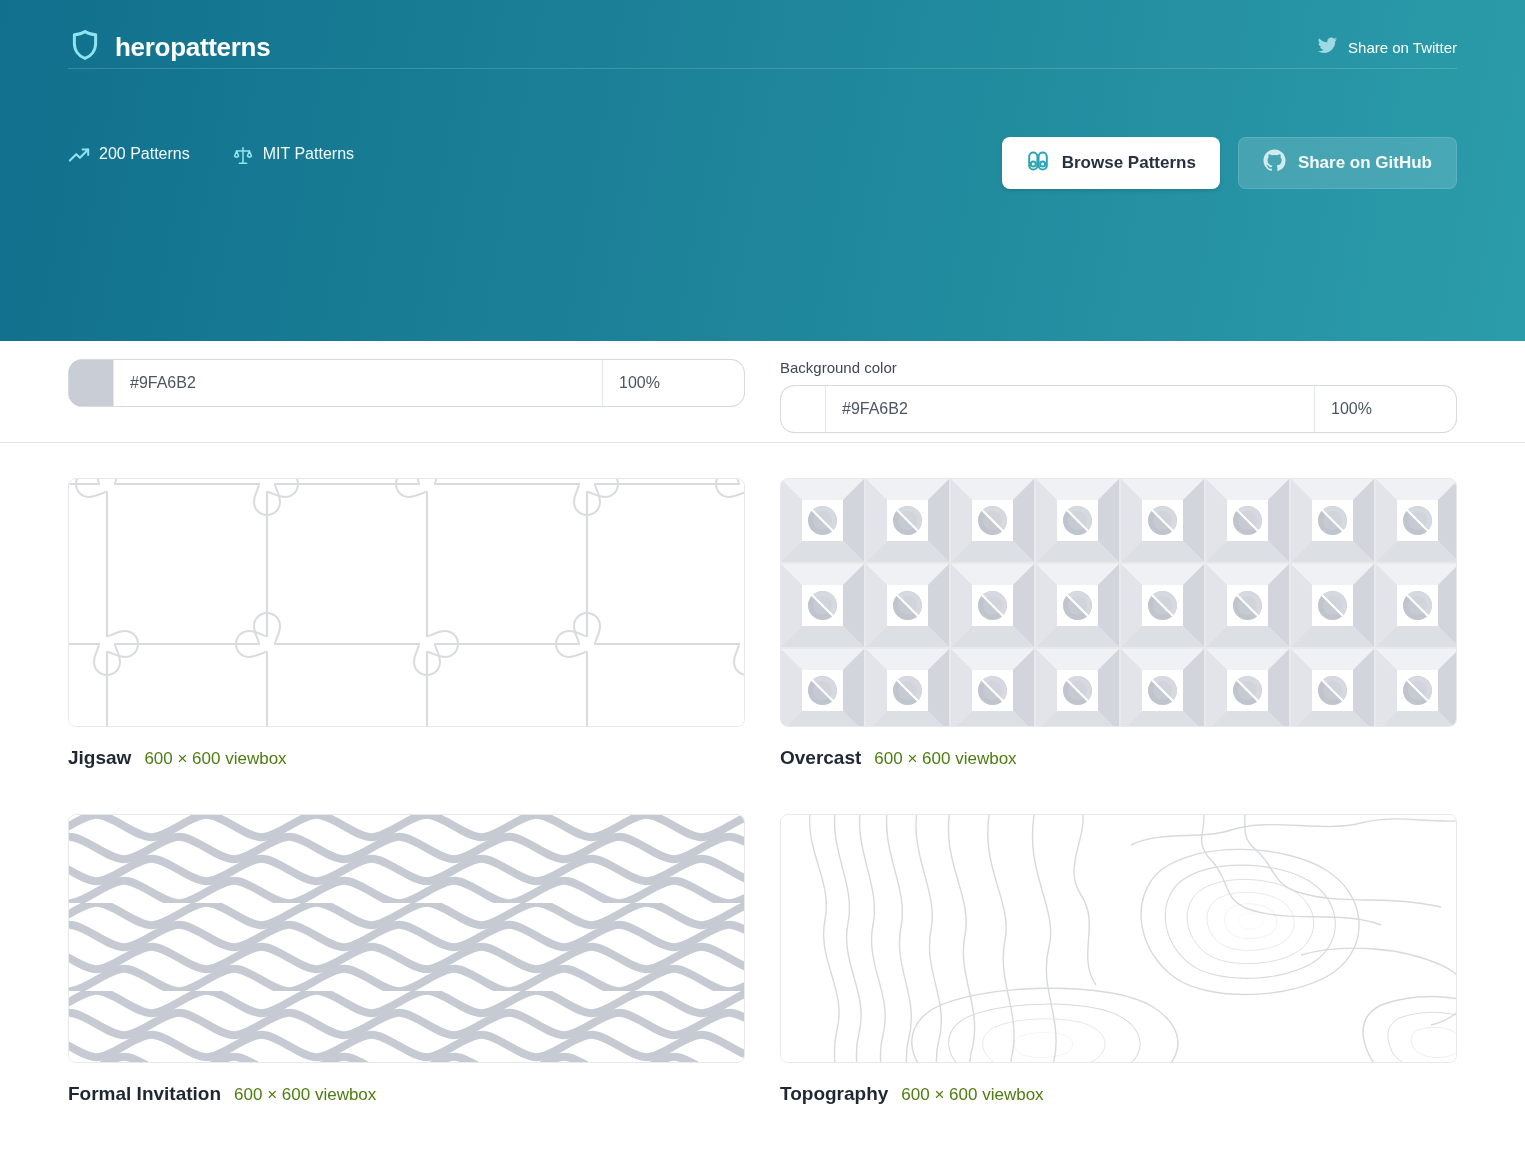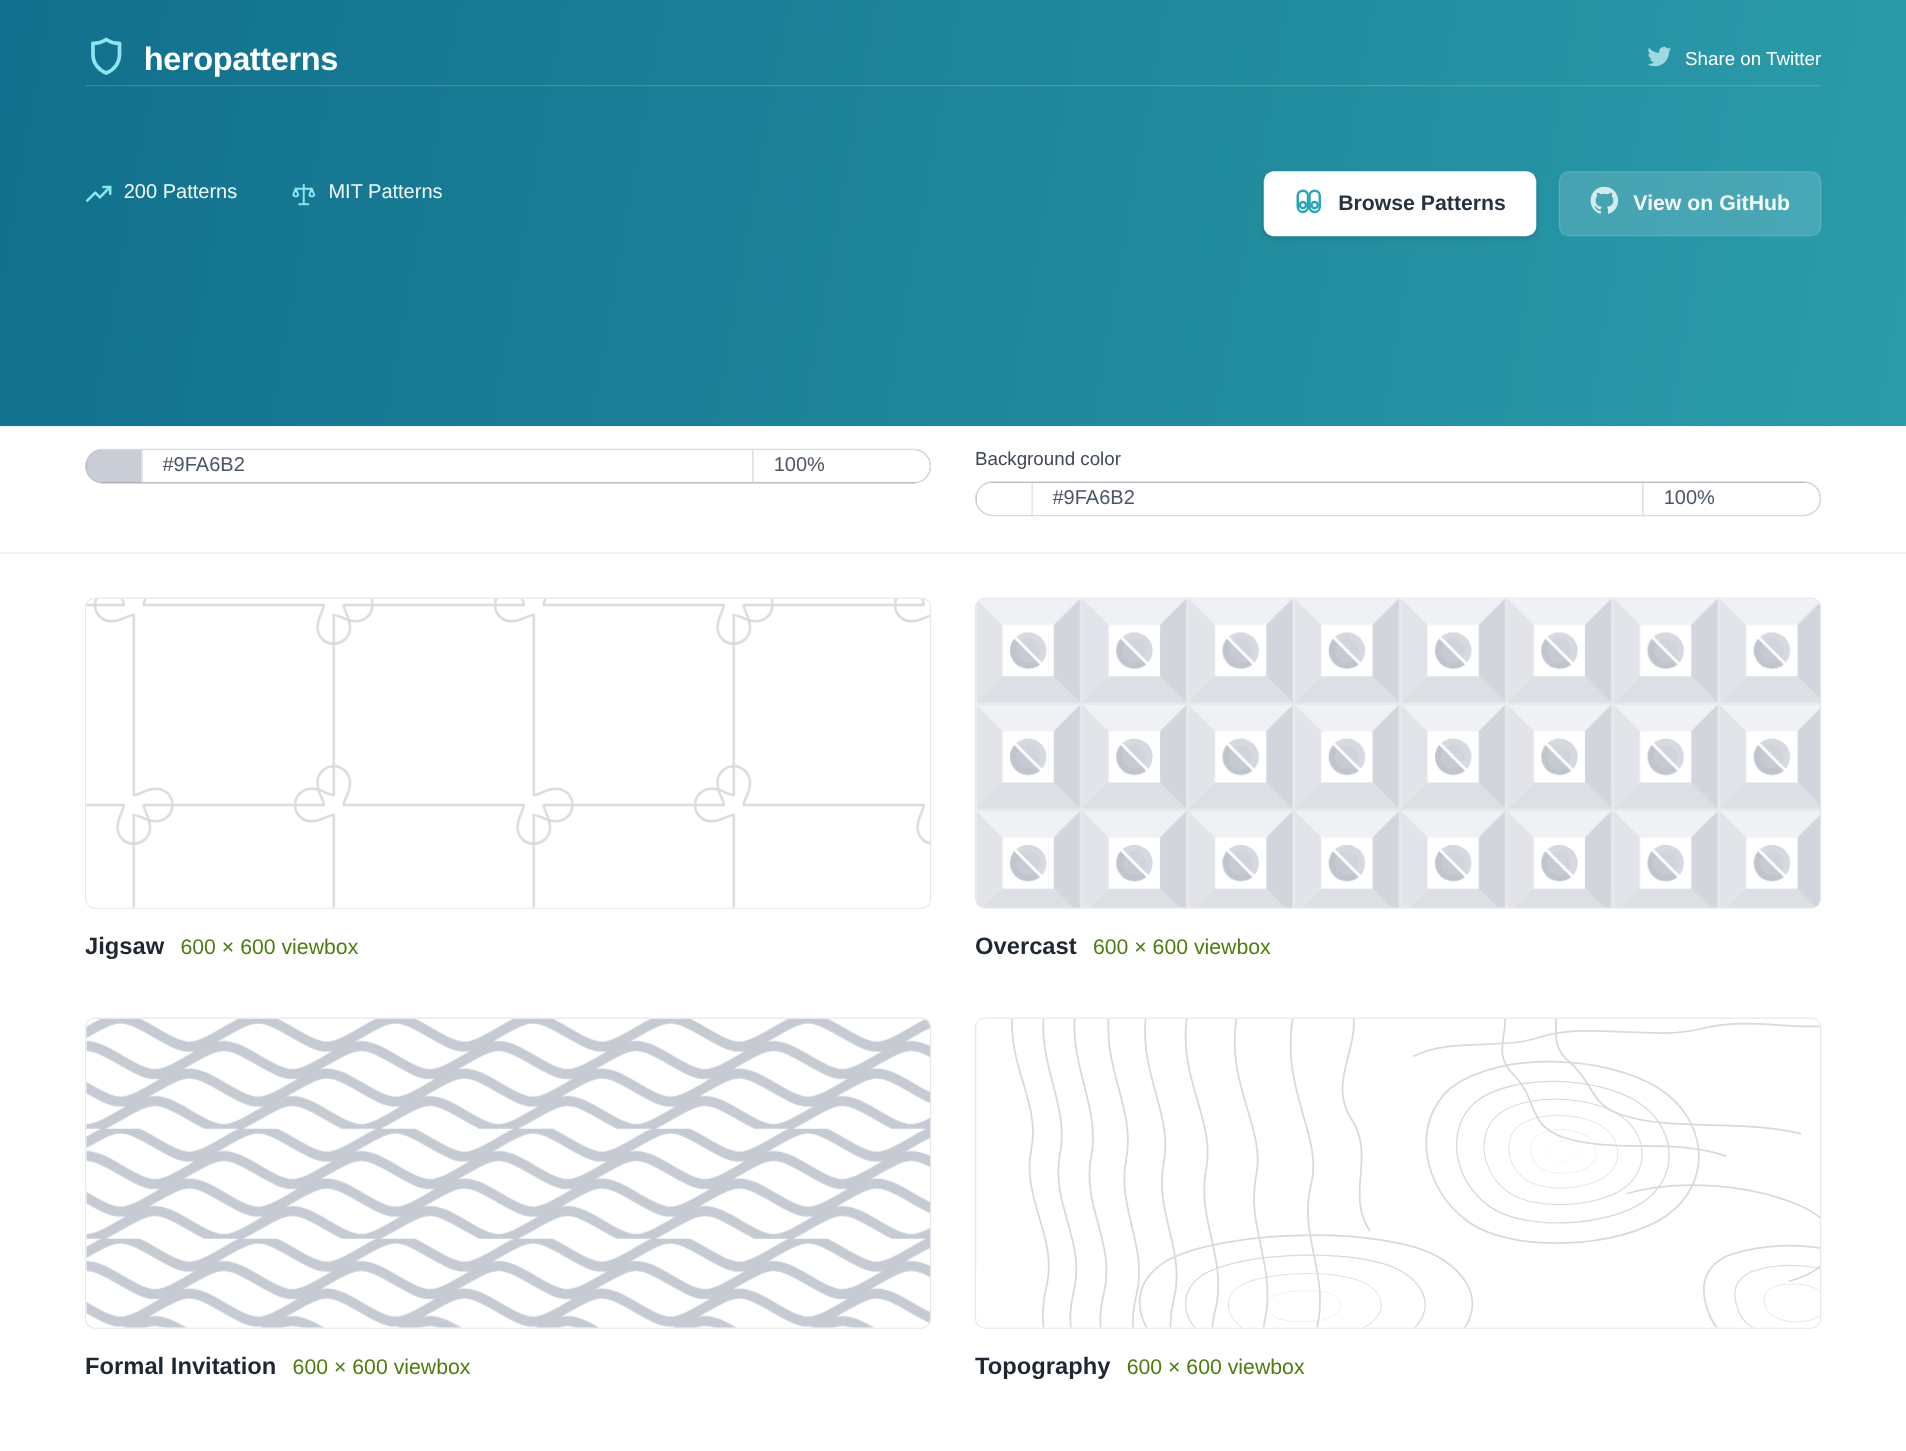--- a/index.html
+++ b/index.html
@@ -22,21 +22,21 @@
   .stat { display:flex; gap:9px; color:#f2fbfc; font-size:16px; }
   .hero-actions { display:flex; gap:18px; padding-top:68px; }
   .btn { display:flex; align-items:center; gap:12px; height:52px; padding:12px 24px; border-radius:8px; font-size:17px; font-weight:600; cursor:pointer; border:none; }
   .btn-primary { background:#ffffff; color:#273240; box-shadow:0 2px 4px rgba(0,0,0,0.12); }
   .btn-ghost { background:rgba(255,255,255,0.15); color:#f4fbfc; border:1px solid rgba(255,255,255,0.12); }
 
   
   .controls { display:flex; gap:35px; padding:18px 68px 0 68px; height:102px; background:#fff; border-bottom:1px solid #e3e5e9; }
   .control { width:677px; }
   .control-label { font-size:15px; color:#3f4854; margin-bottom:9px; }
-  .input-group { display:flex; align-items:stretch; height:28px; border:1px solid #d7dae0; border-radius:14px; overflow:hidden; background:#737373; }
+  .input-group { display:flex; align-items:stretch; height:48px; border:1px solid #d7dae0; border-radius:14px; overflow:hidden; background:#a3a3a3; }
   .swatch { width:45px; border-right:1px solid #e3e6ea; }
   .swatch.fg { background:#c9ced6; }
   .swatch.bg { background:#ffffff; }
   .input-group input { border:none; outline:none; font-size:16px; color:#4b5563; padding:0 16px; font-family:"Liberation Sans", sans-serif; }
   .hex-input { flex:1; min-width:0; }
   .pct-input { width:142px; border-left:1px solid #e3e6ea !important; }
 
   
   .grid { display:flex; flex-wrap:wrap; gap:35px; padding:35px 60px 0 68px; }
   .pattern-cell { width:677px; }
@@ -107,21 +107,21 @@
             </svg>
           </span>
           <span>Browse Patterns</span>
         </button>
         <button class="btn btn-ghost">
           <span>
             <svg width="23" height="23" viewBox="0 0 24 24" fill="rgba(235,248,250,0.85)">
               <path d="M12 .5C5.65.5.5 5.65.5 12c0 5.08 3.29 9.39 7.86 10.91.58.1.79-.25.79-.55v-1.95c-3.2.7-3.87-1.37-3.87-1.37-.52-1.33-1.28-1.68-1.28-1.68-1.05-.72.08-.7.08-.7 1.16.08 1.77 1.19 1.77 1.19 1.03 1.77 2.7 1.26 3.36.96.1-.75.4-1.26.73-1.55-2.55-.29-5.23-1.28-5.23-5.68 0-1.26.45-2.28 1.19-3.09-.12-.29-.52-1.46.11-3.05 0 0 .97-.31 3.18 1.18a11.07 11.07 0 0 1 5.8 0c2.2-1.49 3.17-1.18 3.17-1.18.63 1.59.23 2.76.11 3.05.74.81 1.19 1.83 1.19 3.09 0 4.41-2.69 5.38-5.25 5.67.41.36.78 1.05.78 2.12v3.14c0 .3.2.66.8.55A11.52 11.52 0 0 0 23.5 12C23.5 5.65 18.35.5 12 .5z"></path>
             </svg>
           </span>
-          <span>View on GitHub</span>
+          <span>Share on GitHub</span>
         </button>
       </div>
     </div>
   </div>
 
   <div class="controls">
     <div class="control">
       <div class="input-group">
         <div class="swatch fg"></div>
         <input class="hex-input" type="text" value="#9FA6B2" style="">

